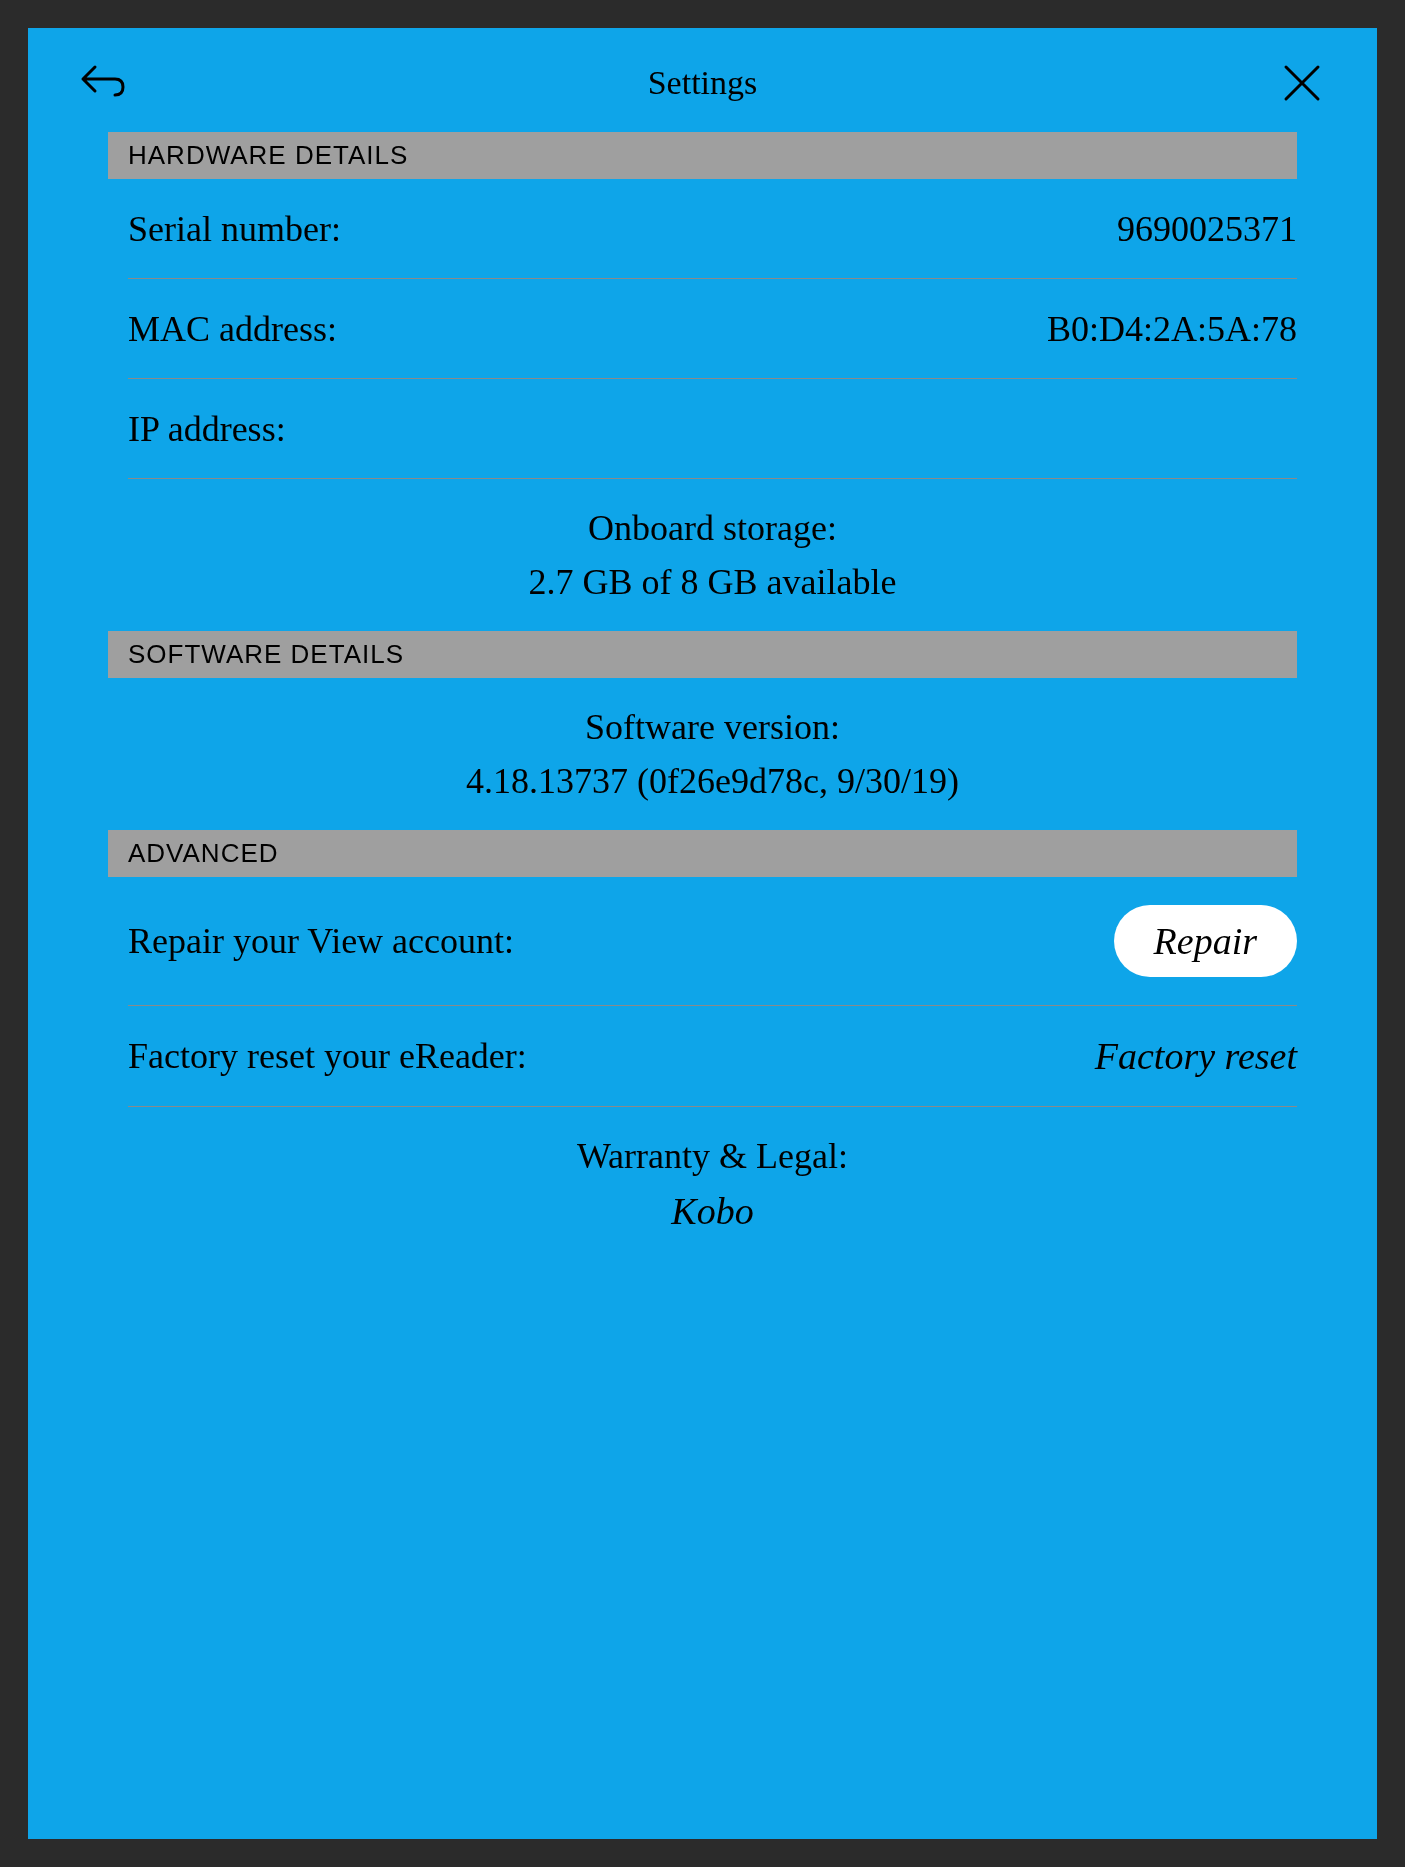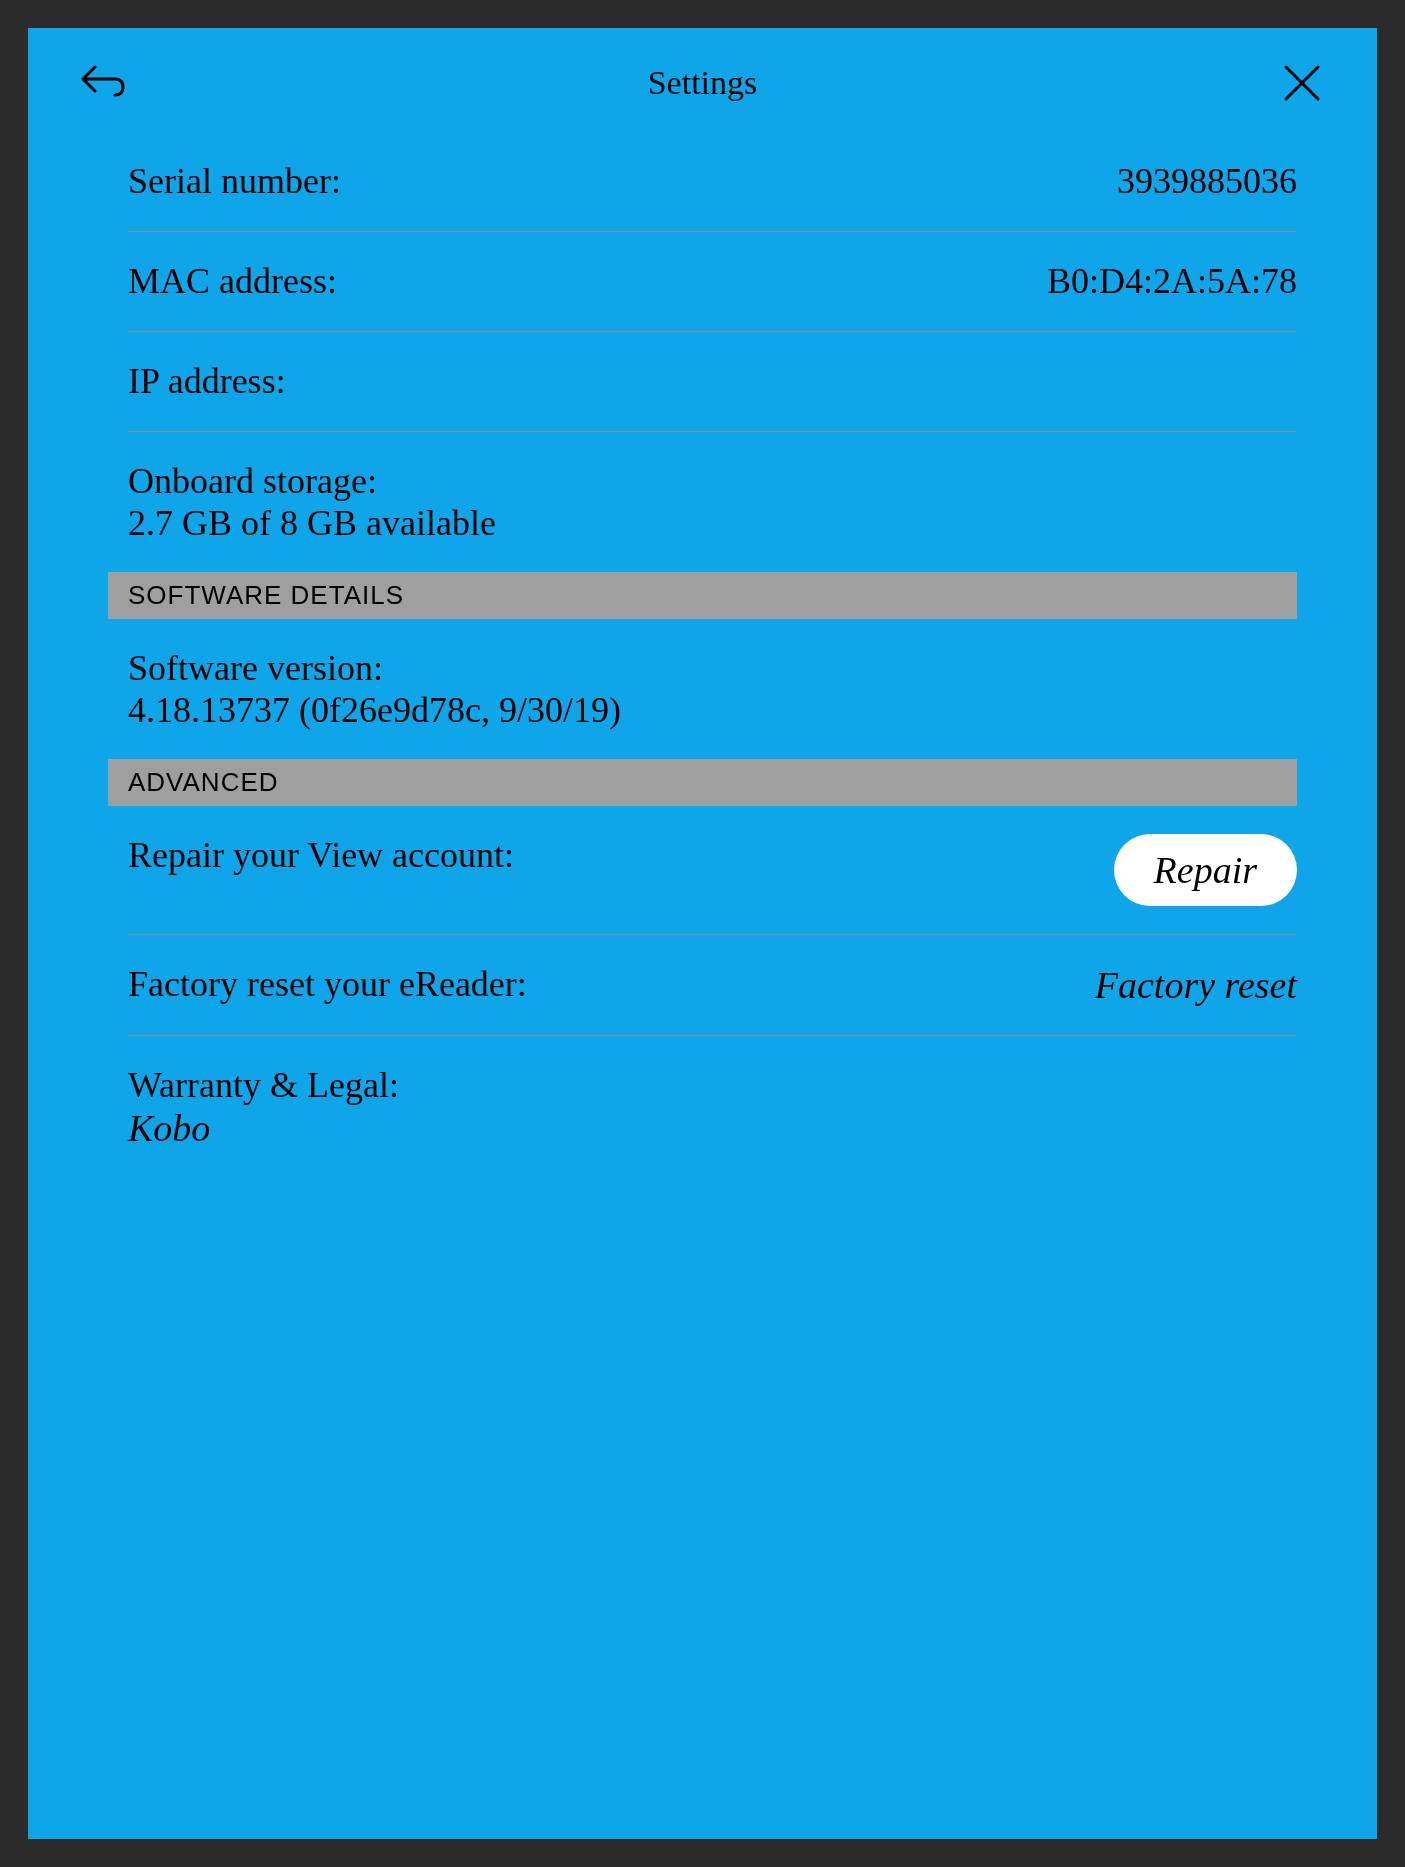--- a/index.html
+++ b/index.html
@@ -52,24 +52,26 @@
       padding: 8px 20px;
       margin: 0 80px;
       font-size: 26px;
       letter-spacing: 1px;
       color: #000;
       font-family: Arial, Helvetica, sans-serif;
     }
     .row {
       display: flex;
       justify-content: space-between;
+      align-items: center;
       padding: 28px 0;
       margin: 0 80px 0 100px;
       border-bottom: 1px solid #8a8a8a;
       min-height: 100px;
+      gap: 12px;
     }
     .row.no-border {
       border-bottom: none;
       flex-direction: column;
     }
     .row-label {
       font-size: 36px;
       color: #000;
       font-family: Georgia, serif;
     }
@@ -110,24 +112,25 @@
     </div>
     <div class="header-title">Settings</div>
     <div class="icon-btn">
       <svg width="40" height="40" viewBox="0 0 40 40">
         <path d="M 4 4 L 36 36 M 36 4 L 4 36" stroke="#000" stroke-width="3" fill="none" stroke-linecap="round"></path>
       </svg>
     </div>
   </div>
 
 
+  <div class="section-header">HARDWARE DETAILS</div>
 
   <div class="row">
     <span class="row-label">Serial number:</span>
-    <span class="row-value">3939885036</span>
+    <span class="row-value">9690025371</span>
   </div>
 
   <div class="row">
     <span class="row-label">MAC address:</span>
     <span class="row-value">B0:D4:2A:5A:78</span>
   </div>
 
   <div class="row">
     <span class="row-label">IP address:</span>
     <span class="row-value"></span>

